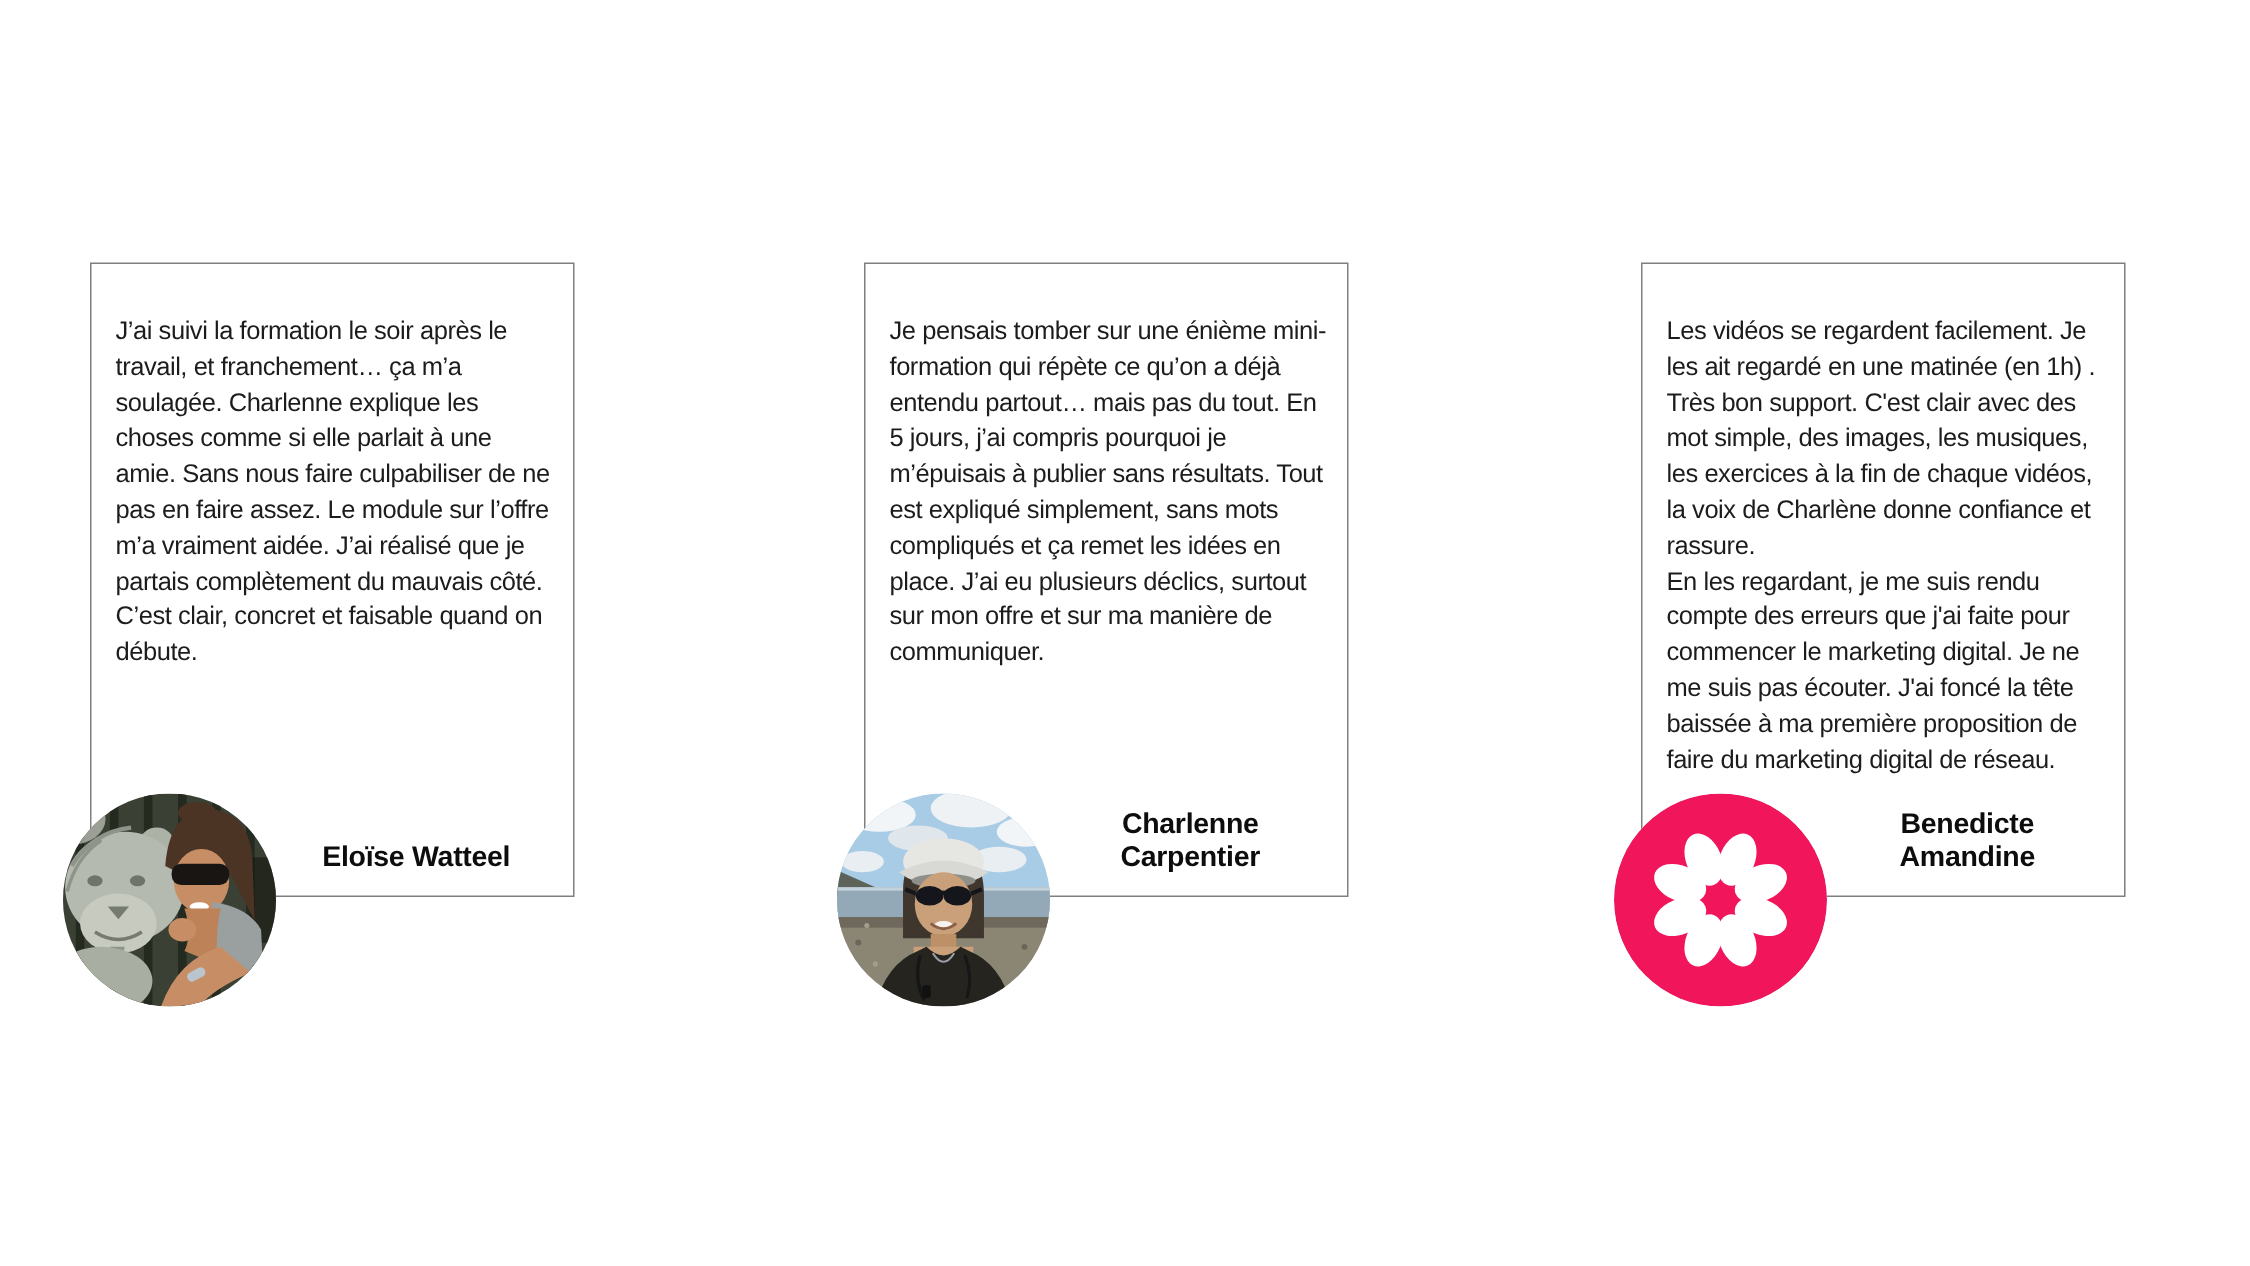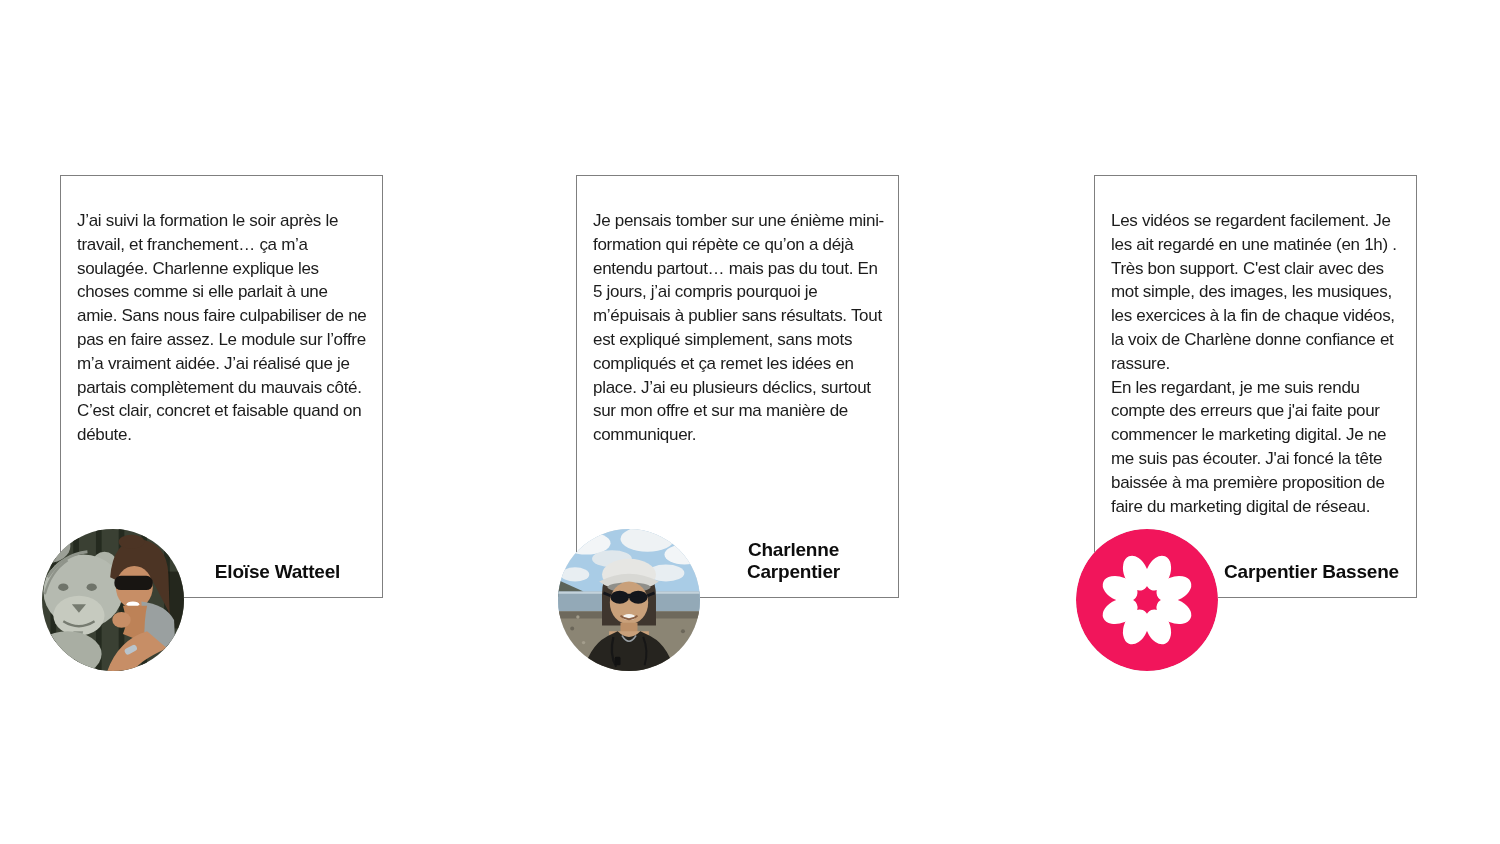--- a/index.html
+++ b/index.html
@@ -149,21 +149,21 @@
         <path d="M39,76 Q36,88 41,97" stroke="#161616" stroke-width="1.6" fill="none"></path>
         <rect x="40" y="90" width="4" height="6" rx="1" fill="#111111"></rect>
         <path d="M60,76 Q64,86 61,96" stroke="#161616" stroke-width="1.4" fill="none"></path>
       </svg>
     </div>
   </article>
 
   <article class="card c3">
     <p class="quote">Les vidéos se regardent facilement. Je les ait regardé en une matinée (en 1h) . Très bon support. C'est clair avec des mot simple, des images, les musiques, les exercices à la fin de chaque vidéos, la voix de Charlène donne confiance et rassure.
 En les regardant, je me suis rendu compte des erreurs que j'ai faite pour commencer le marketing digital. Je ne me suis pas écouter. J'ai foncé la tête baissée à ma première proposition de faire du marketing digital de réseau.</p>
-    <div class="author">Carpentier Bassene</div>
+    <div class="author">Benedicte Amandine</div>
     <div class="avatar">
       <svg viewBox="0 0 100 100" aria-hidden="true">
         <circle cx="50" cy="50" r="50" fill="#f1155b"></circle>
         <g fill="#ffffff" transform="rotate(22.5 50 50)">
           <ellipse cx="50" cy="29.5" rx="8.3" ry="12.8"></ellipse>
           <ellipse cx="50" cy="29.5" rx="8.3" ry="12.8" transform="rotate(45 50 50)"></ellipse>
           <ellipse cx="50" cy="29.5" rx="8.3" ry="12.8" transform="rotate(90 50 50)"></ellipse>
           <ellipse cx="50" cy="29.5" rx="8.3" ry="12.8" transform="rotate(135 50 50)"></ellipse>
           <ellipse cx="50" cy="29.5" rx="8.3" ry="12.8" transform="rotate(180 50 50)"></ellipse>
           <ellipse cx="50" cy="29.5" rx="8.3" ry="12.8" transform="rotate(225 50 50)"></ellipse>

